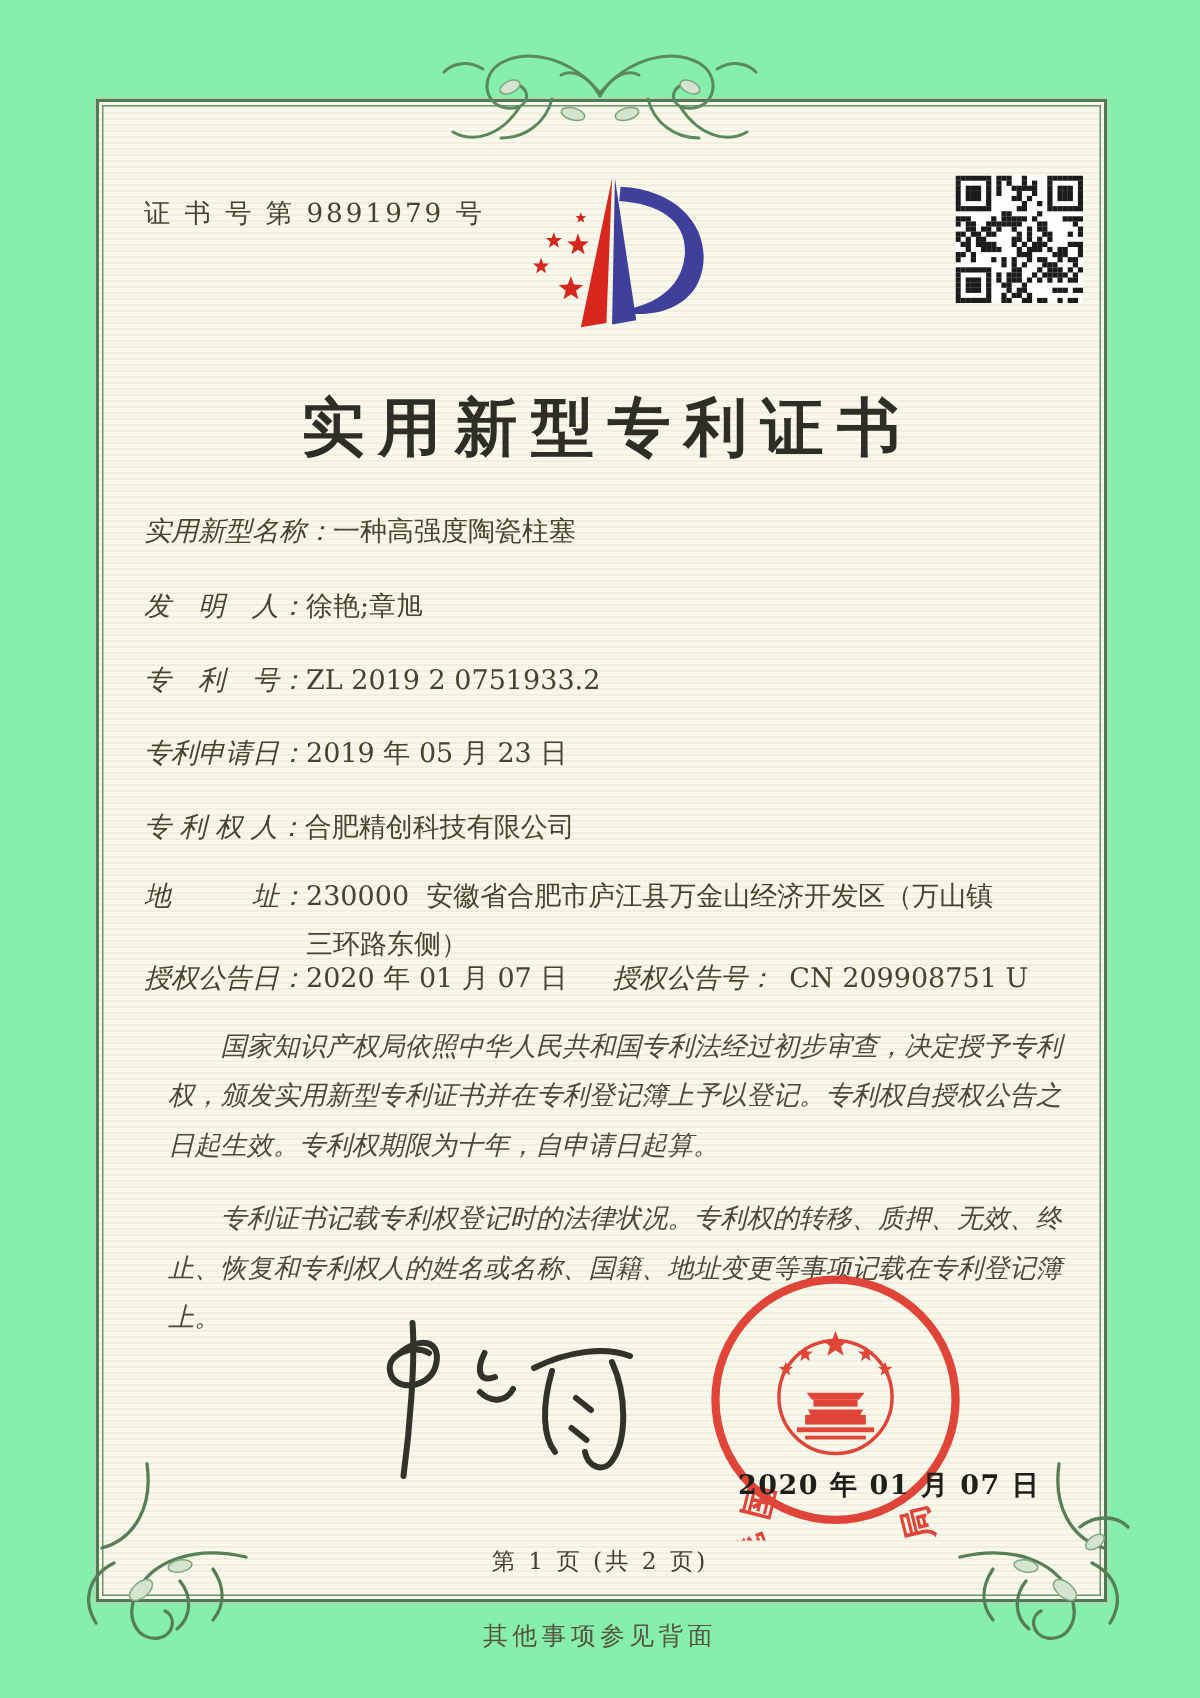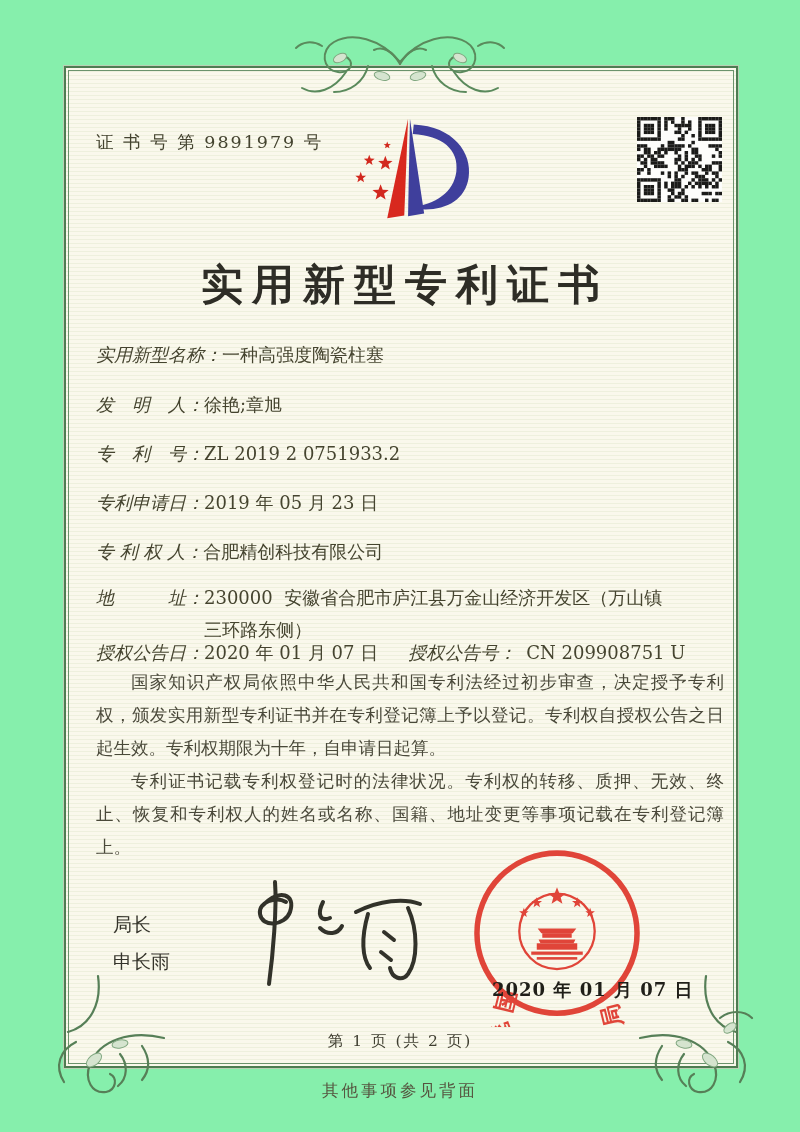--- a/index.html
+++ b/index.html
@@ -37,21 +37,21 @@
   .frow .lab{flex:none;white-space:nowrap;font-style:italic;}
   .frow .val{white-space:pre-wrap;}
   .r1{top:339px}.r2{top:389px}.r3{top:438px}.r4{top:487px}.r5{top:536px}
   .r6{top:582px}.r6 .val{max-width:468px;}
   .r7{top:637px}
   .r7 .pair2{margin-left:30px;display:flex;gap:10px;}
   .paras{
     position:absolute;left:96px;top:666px;width:628px;
     font-size:17.5px;line-height:33px;color:#4a493a;text-align:justify;
   }
-  .paras p{margin:0;text-indent:2em;}
+  .paras p{margin:16px;text-indent:2em;font-style:italic;}
   .signer{position:absolute;left:113px;top:906px;font-size:19px;color:#34332a;line-height:37px;}
   .signer div{margin:0;}
   .signature{position:absolute;left:228px;top:868px;}
   .seal{position:absolute;left:465px;top:843px;}
   .seal-date{
     position:absolute;left:492px;top:978px;font-size:18px;color:#1f1e18;
     letter-spacing:1px;font-weight:bold;z-index:5;
   }
   .page-note{
     position:absolute;left:0;top:1031px;width:800px;text-align:center;
@@ -467,24 +467,20 @@
         <span class="val">CN 209908751 U</span>
       </span>
     </div>
   </div>
 
   <div class="paras">
     <p>国家知识产权局依照中华人民共和国专利法经过初步审查，决定授予专利权，颁发实用新型专利证书并在专利登记簿上予以登记。专利权自授权公告之日起生效。专利权期限为十年，自申请日起算。</p>
     <p>专利证书记载专利权登记时的法律状况。专利权的转移、质押、无效、终止、恢复和专利权人的姓名或名称、国籍、地址变更等事项记载在专利登记簿上。</p>
   </div>
 
-  <div class="signer">
-    <div>局长</div>
-    <div>申长雨</div>
-  </div>
 
   <svg class="signature" width="208" height="120" viewBox="0 0 208 120">
     <g stroke="#32322a" stroke-width="4" fill="none" stroke-linecap="round">
       <path d="M34 38 C 52 20 68 26 62 44 C 57 58 34 60 32 46 C 30 34 48 28 58 34"></path>
       <path d="M47 14 C 49 40 45 86 41 116"></path>
       <path d="M95 34 C 89 46 92 54 102 50"></path>
       <path d="M92 60 C 100 68 110 66 114 58"></path>
       <path d="M128 44 C 152 32 176 30 192 36"></path>
       <path d="M140 46 C 133 70 134 90 142 100"></path>
       <path d="M180 40 C 190 62 190 92 180 106 C 174 114 164 110 162 100"></path>

